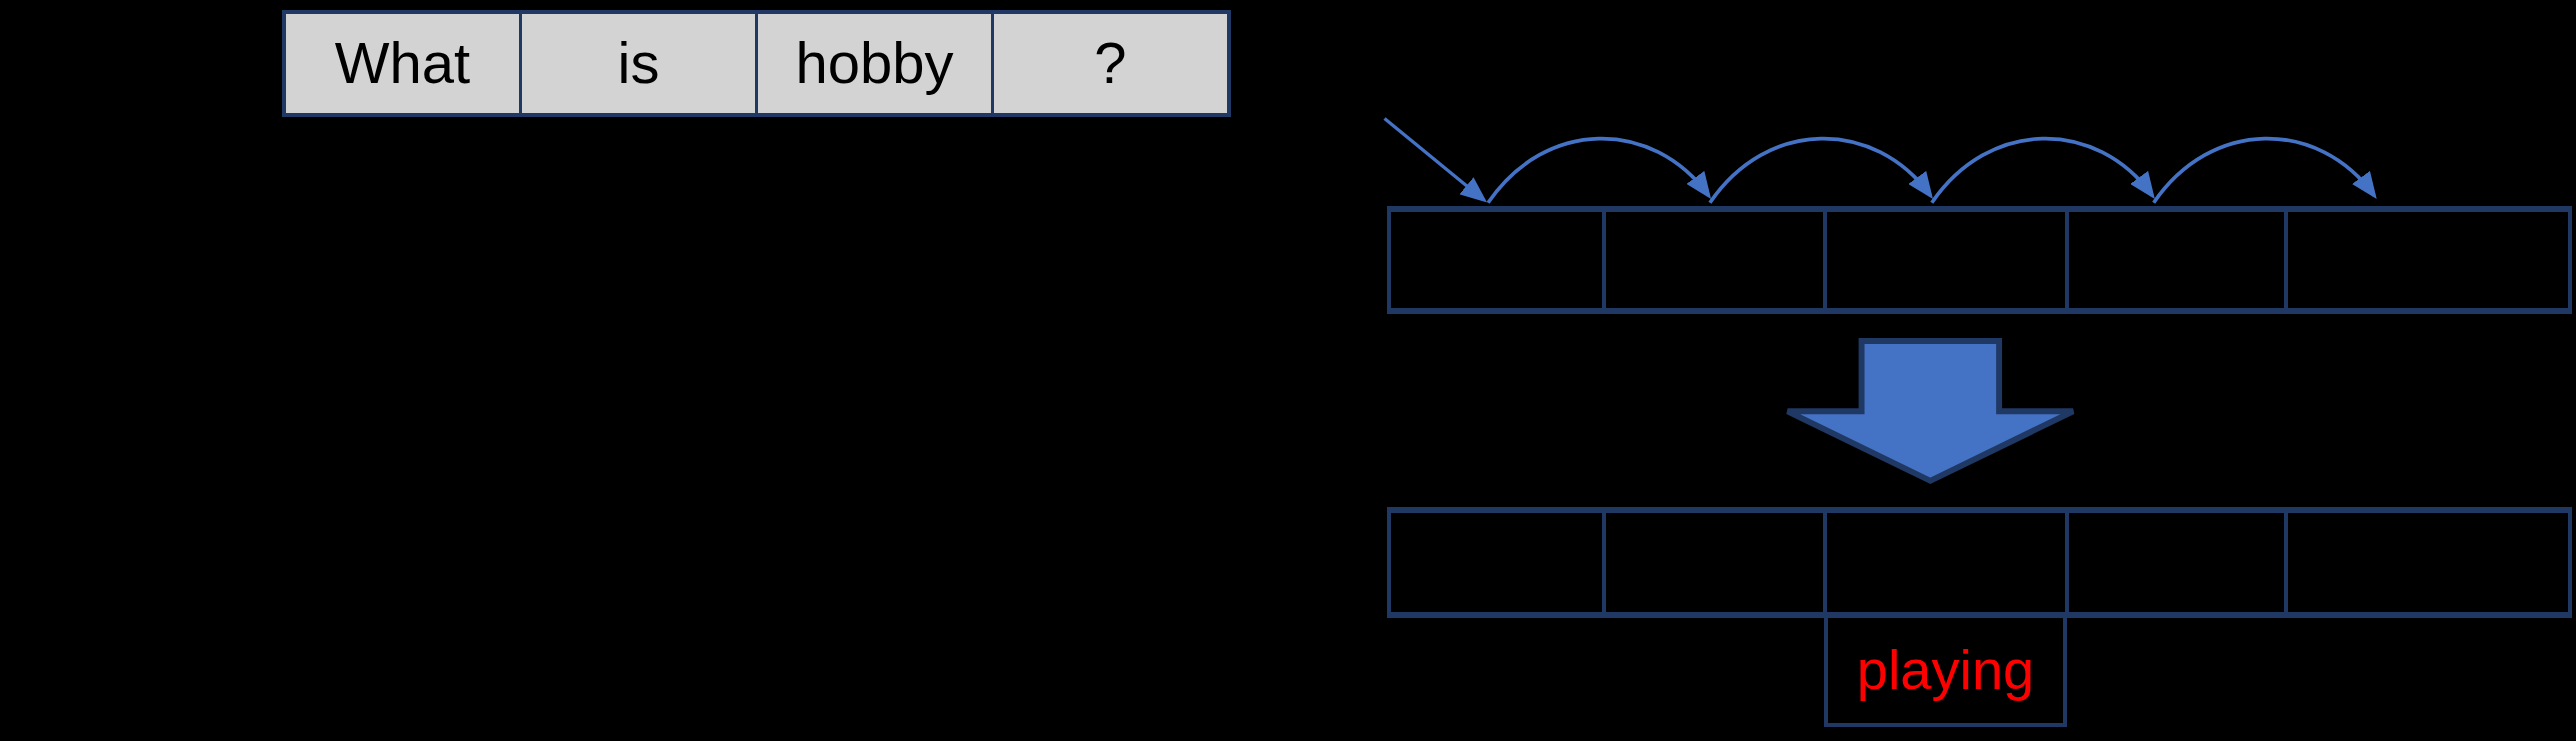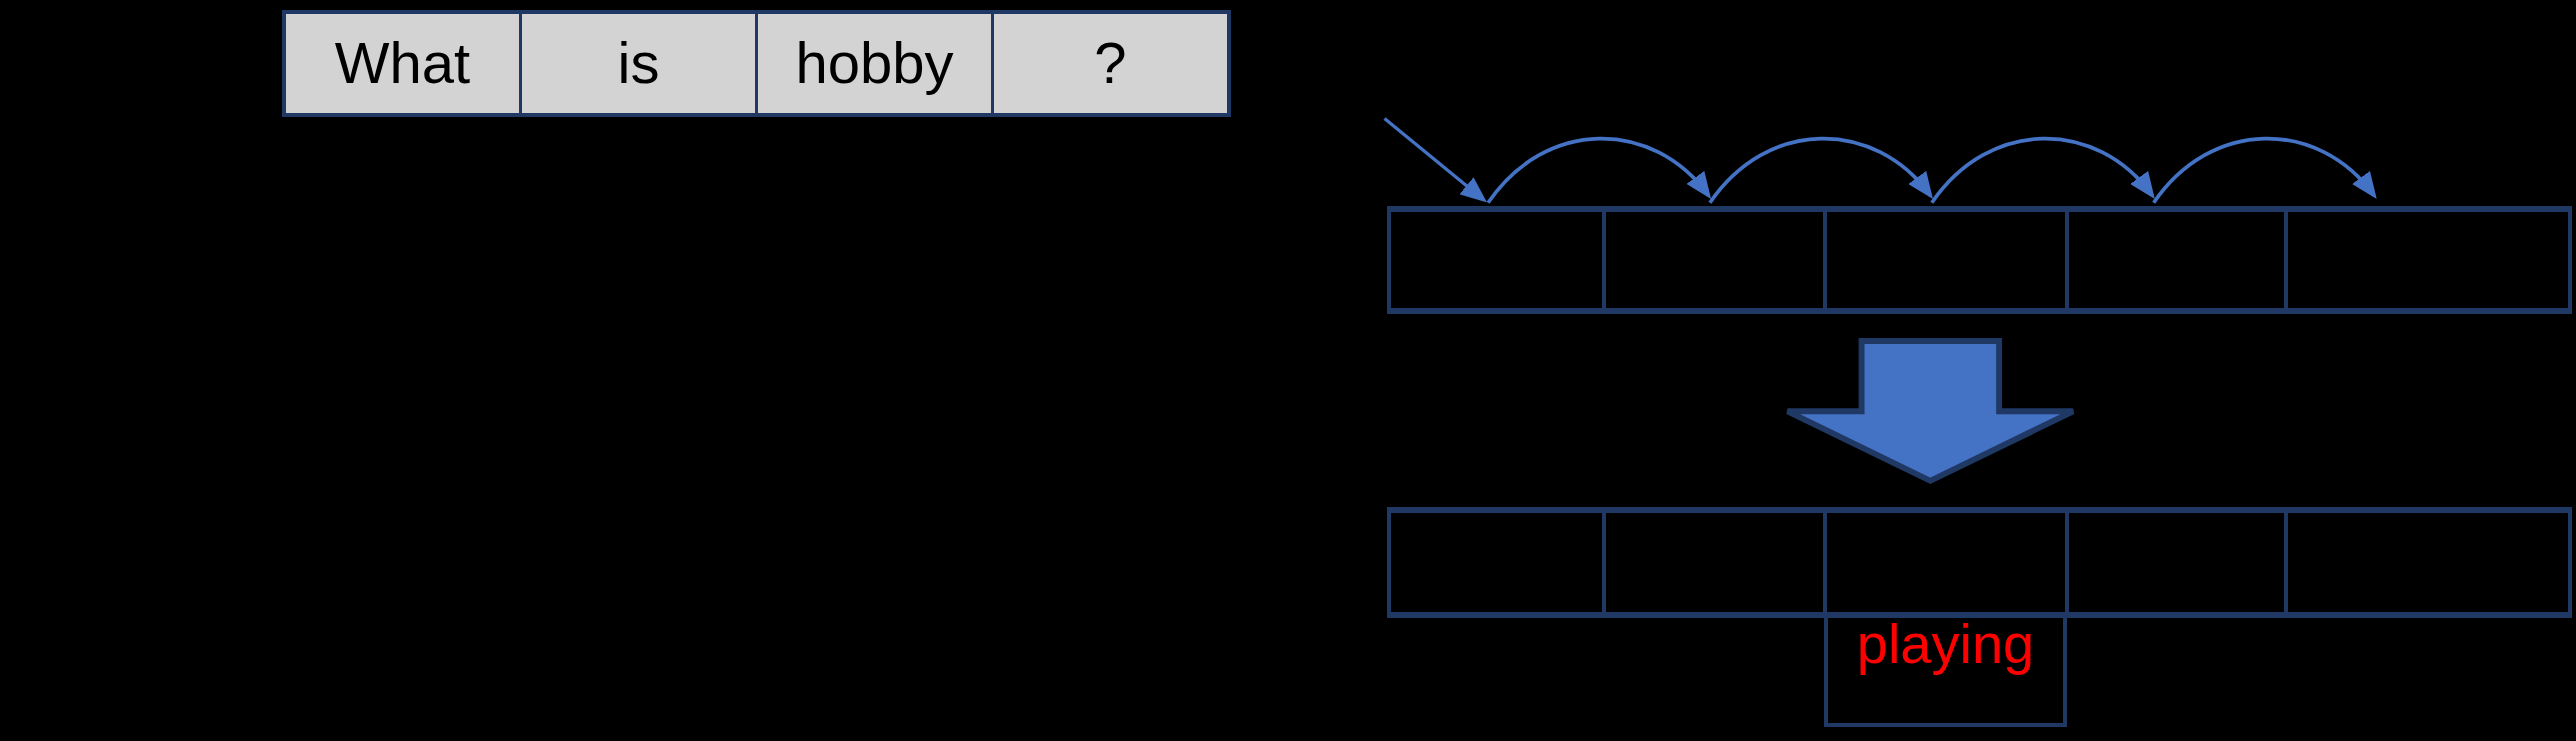--- a/index.html
+++ b/index.html
@@ -66,21 +66,21 @@
   .box-cell.w3 { flex: 328 0 0; }
   .box-cell.w4 { flex: 296 0 0; }
   .box-cell.w5 { flex: 387 0 0; }
 
   
   .prediction-box {
     position: absolute;
     left: 1824px; top: 612px;
     width: 243px; height: 115px;
     border: 4.4px solid var(--box-border);
-    display: flex; justify-content: center;
+    display: flex; align-items: center; justify-content: center;
     background: transparent;
   }
   .prediction-word {
     color: var(--prediction-red);
     font-size: 56px;
     line-height: 1;
     white-space: nowrap;
   }
 
   

